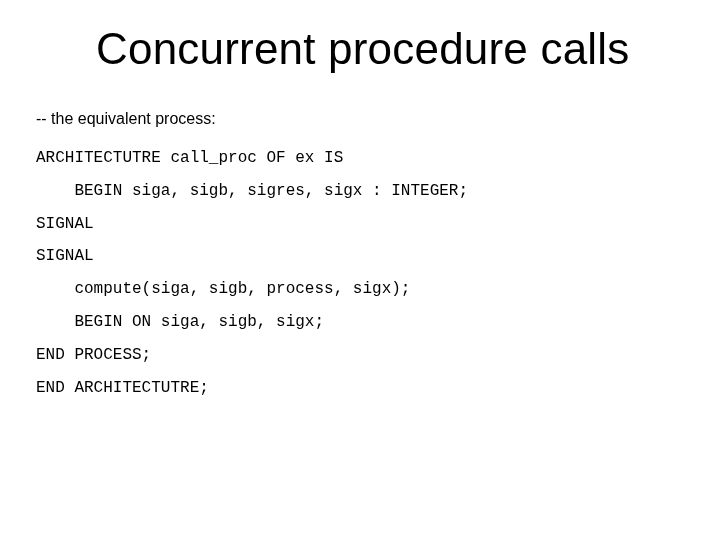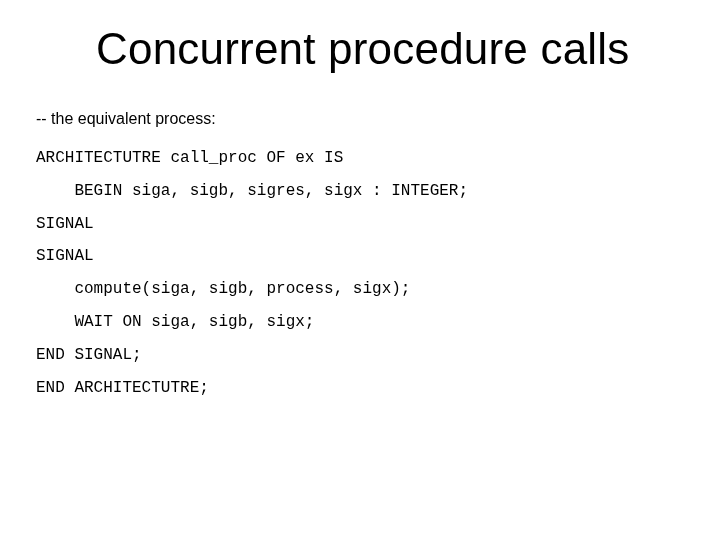--- a/index.html
+++ b/index.html
@@ -41,16 +41,16 @@
 <body>
 
 <div class="slide">
   <h1 class="title">Concurrent procedure calls</h1>
   <div class="comment">-- the equivalent process:</div>
   <pre class="code"><span>ARCHITECTUTRE call_proc OF ex IS</span>
 <span>    BEGIN siga, sigb, sigres, sigx : INTEGER;</span>
 <span>SIGNAL</span>
 <span>SIGNAL</span>
 <span>    compute(siga, sigb, process, sigx);</span>
-<span>    WAIT ON siga, sigb, sigx;</span>
-<span>END SIGNAL;</span>
+<span>    BEGIN ON siga, sigb, sigx;</span>
+<span>END PROCESS;</span>
 <span>END ARCHITECTUTRE;</span></pre>
 </div>
 
 </body></html>

